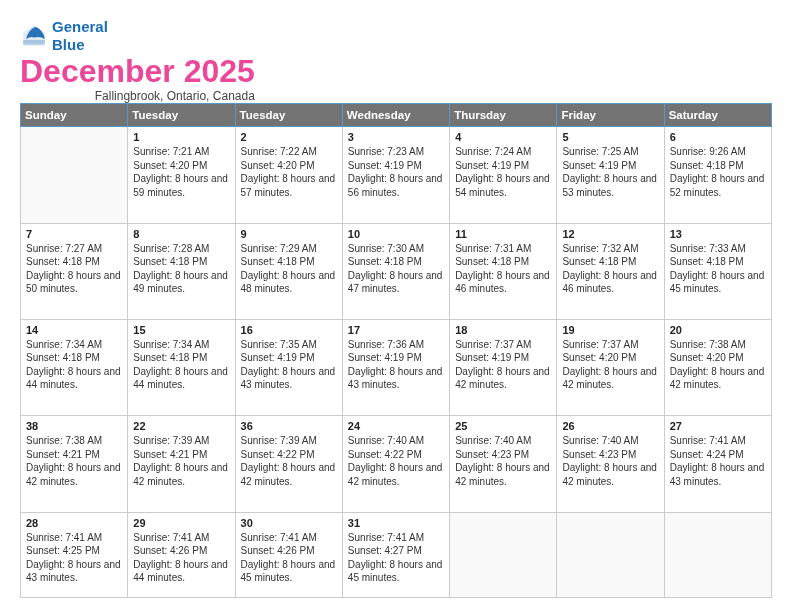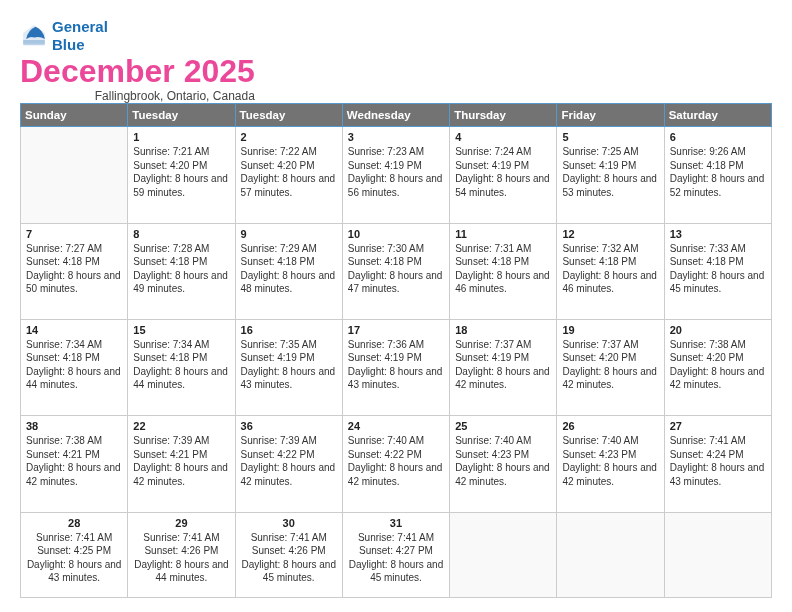--- a/index.html
+++ b/index.html
@@ -88,21 +88,20 @@
     .day-info {
       font-size: 10px;
       color: #333;
       line-height: 1.35;
     }
     .empty-cell {
       background: #f9f9f9;
     }
     tr:last-child td {
       height: 78px;
-      text-align: center;
     }
   </style>
 </head>
 <body>
 
 <div class="page">
   <div class="header">
     <div class="logo">
       <svg class="logo-icon" viewBox="0 0 36 36">
         <rect x="0" y="0" width="36" height="36" fill="white"></rect>

